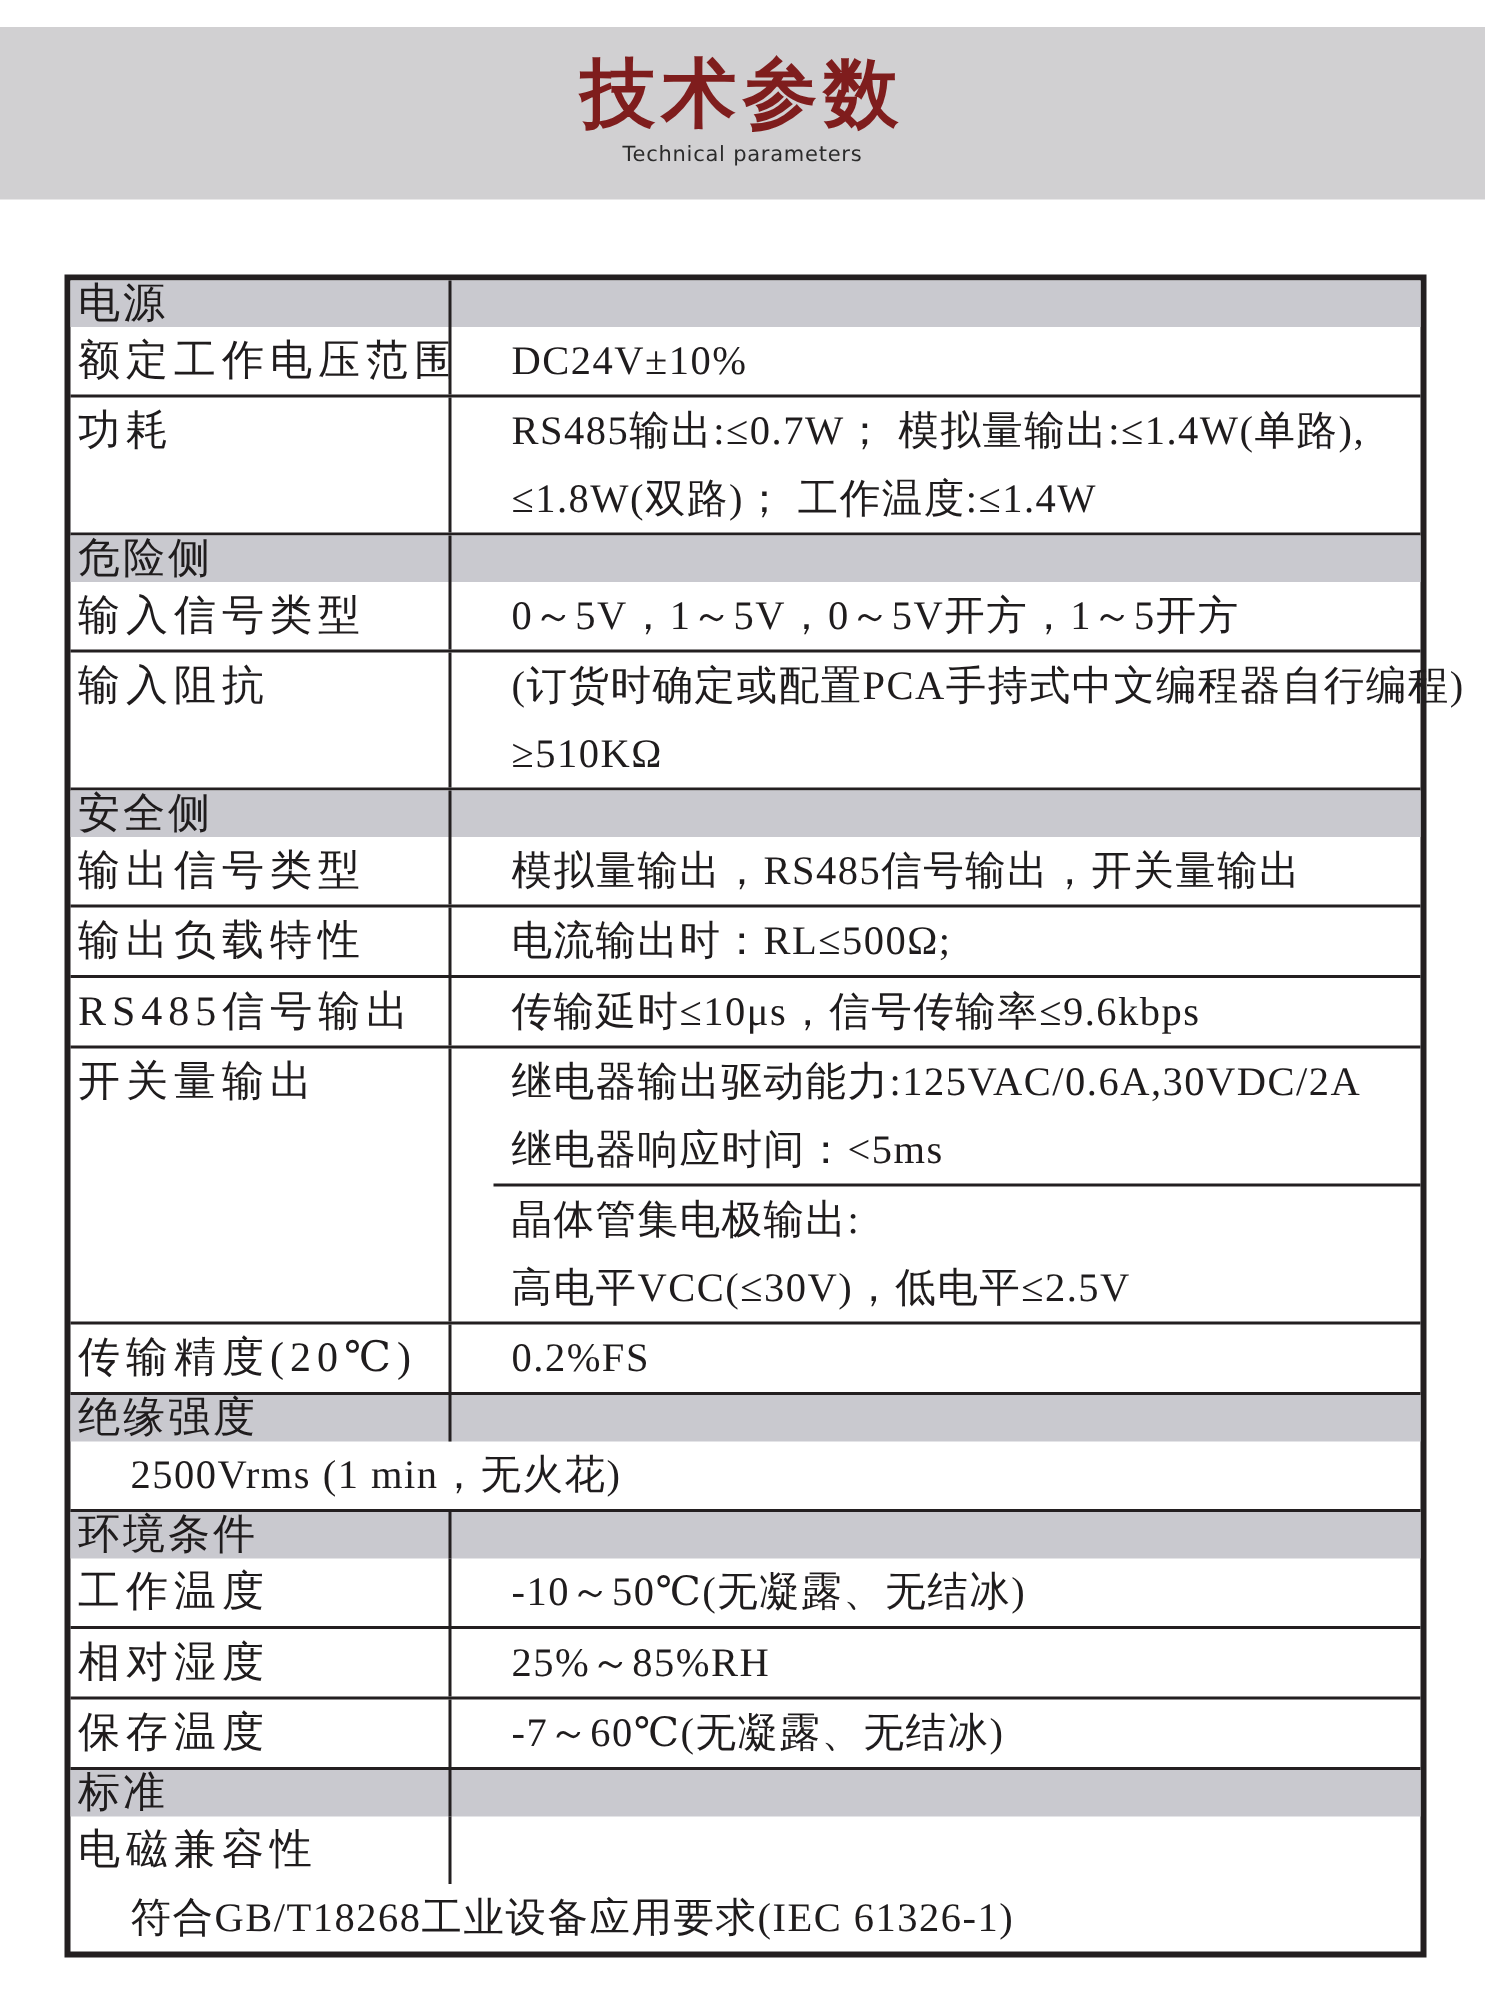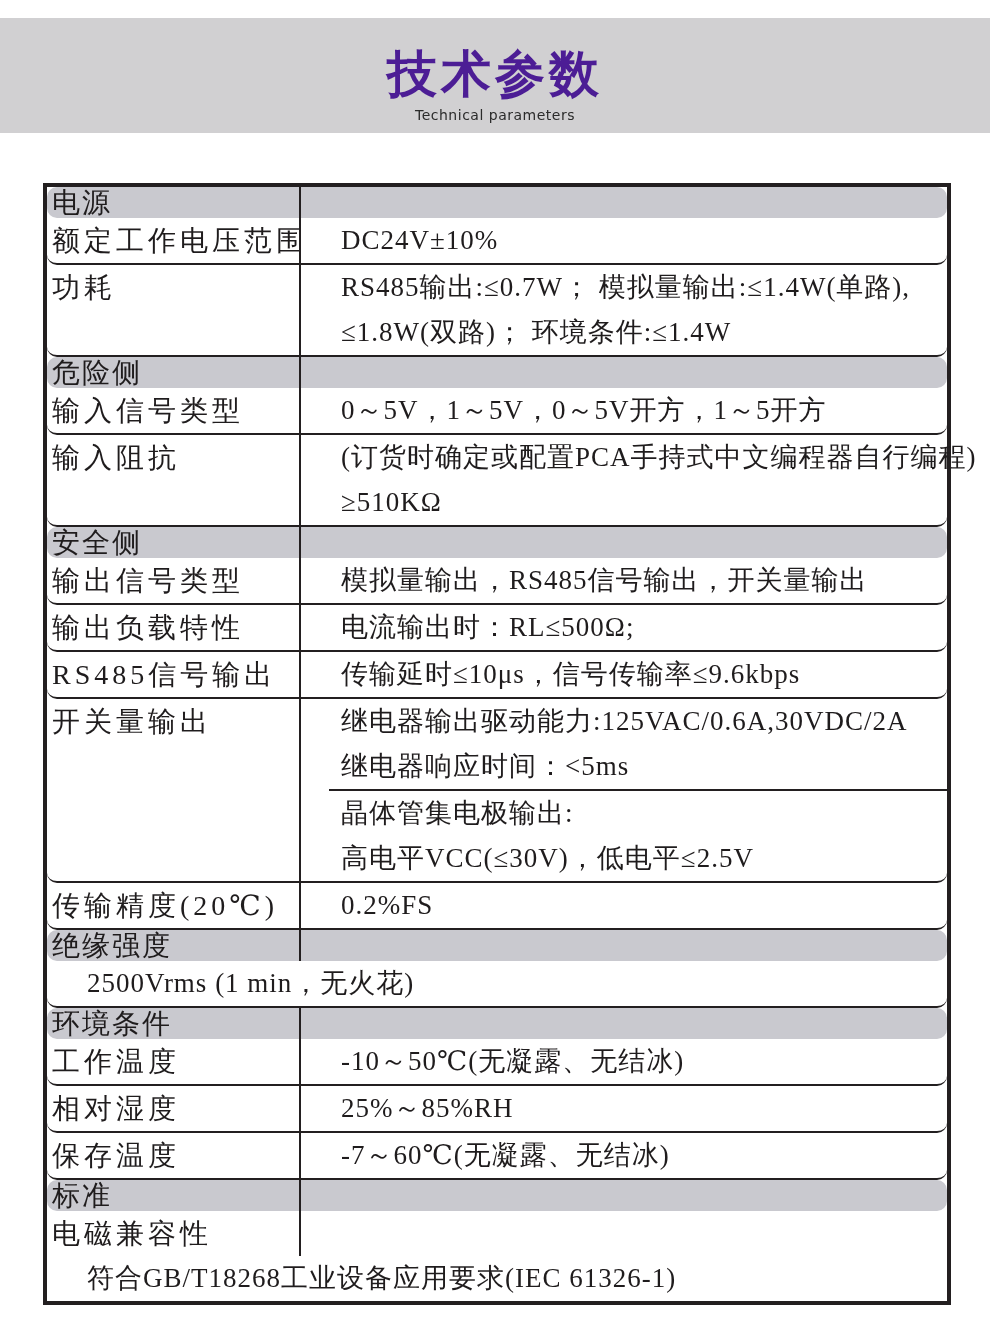--- a/index.html
+++ b/index.html
@@ -15,47 +15,46 @@
   
   .title-band {
     margin-top: 18px;
     width: 990px;
     height: 115px;
     background: #d1d0d2;
     text-align: center;
   }
   .title-cn {
     margin: 0;
-    padding-top: 28px;
+    padding-top: 16px;
     font-family: "DejaVu Sans", "Liberation Sans", sans-serif;
     font-weight: 700;
     font-size: 50px;
     letter-spacing: 4px;
     line-height: 56px;
-    color: #4c1d95;
+    color: #7f1d1d;
   }
   .title-en {
     font-family: "DejaVu Sans", "Liberation Sans", sans-serif;
     font-size: 14px;
     line-height: 26px;
     color: #2b2b2b;
     letter-spacing: 0.5px;
   }
   
   .spec-table {
     box-sizing: border-box;
     margin: 50px 39px 0 43px;
     width: 908px;
     border: 4px solid #231f20;
     background: #ffffff;
   }
   .trow {
     display: flex;
     align-items: stretch;
-    border-radius: 10px;
   }
   .trow.param {
     border-bottom: 2px solid #231f20;
   }
   .trow:last-child {
     border-bottom: none;
     flex-direction: column;
   }
   .trow.section {
     background: #c9c9cf;
@@ -118,21 +117,21 @@
           <div class="vgroup">
             <div class="vline">DC24V±10%</div>
           </div>
         </div>
       </div>
       <div class="trow param">
         <div class="cell left">功耗</div>
         <div class="cell right">
           <div class="vgroup">
             <div class="vline">RS485输出:≤0.7W； 模拟量输出:≤1.4W(单路),</div>
-            <div class="vline">≤1.8W(双路)； 环境条件:≤1.4W</div>
+            <div class="vline">≤1.8W(双路)； 工作温度:≤1.4W</div>
           </div>
         </div>
       </div>
       <div class="trow section">
         <div class="cell left">危险侧</div>
         <div class="cell right"></div>
       </div>
       <div class="trow param">
         <div class="cell left">输入信号类型</div>
         <div class="cell right">

